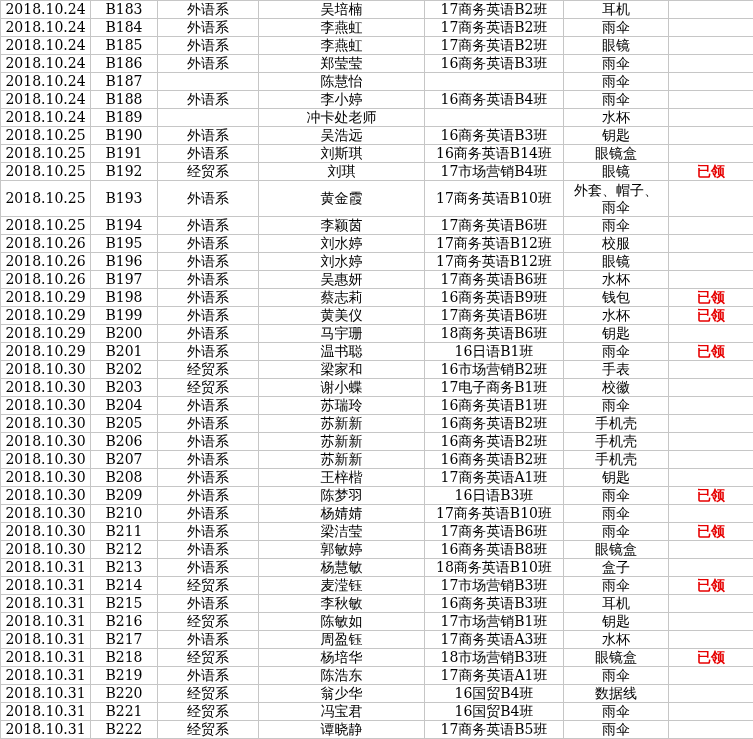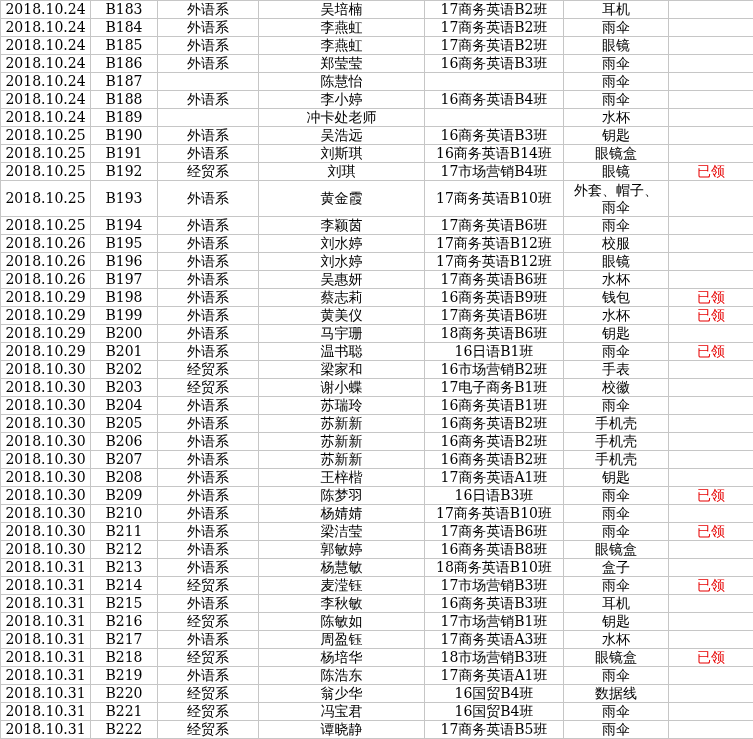--- a/index.html
+++ b/index.html
@@ -33,21 +33,21 @@
     height: 17px;
     line-height: 17px;
     text-align: center;
     vertical-align: middle;
     overflow: hidden;
     white-space: nowrap;
   }
   table.grid tr { height: 18px; }
   table.grid tr.tall { height: 36px; }
   table.grid td.item-cell { white-space: pre-line; }
-  table.grid td.status-cell.returned { color: var(--status-color); }
+  table.grid td.status-cell.returned { color: var(--status-color); font-weight: bold; }
 </style>
 </head>
 <body>
 
 <div class="sheet">
   <table class="grid">
     <colgroup>
       <col style="width:90px">
       <col style="width:67px">
       <col style="width:101px">

